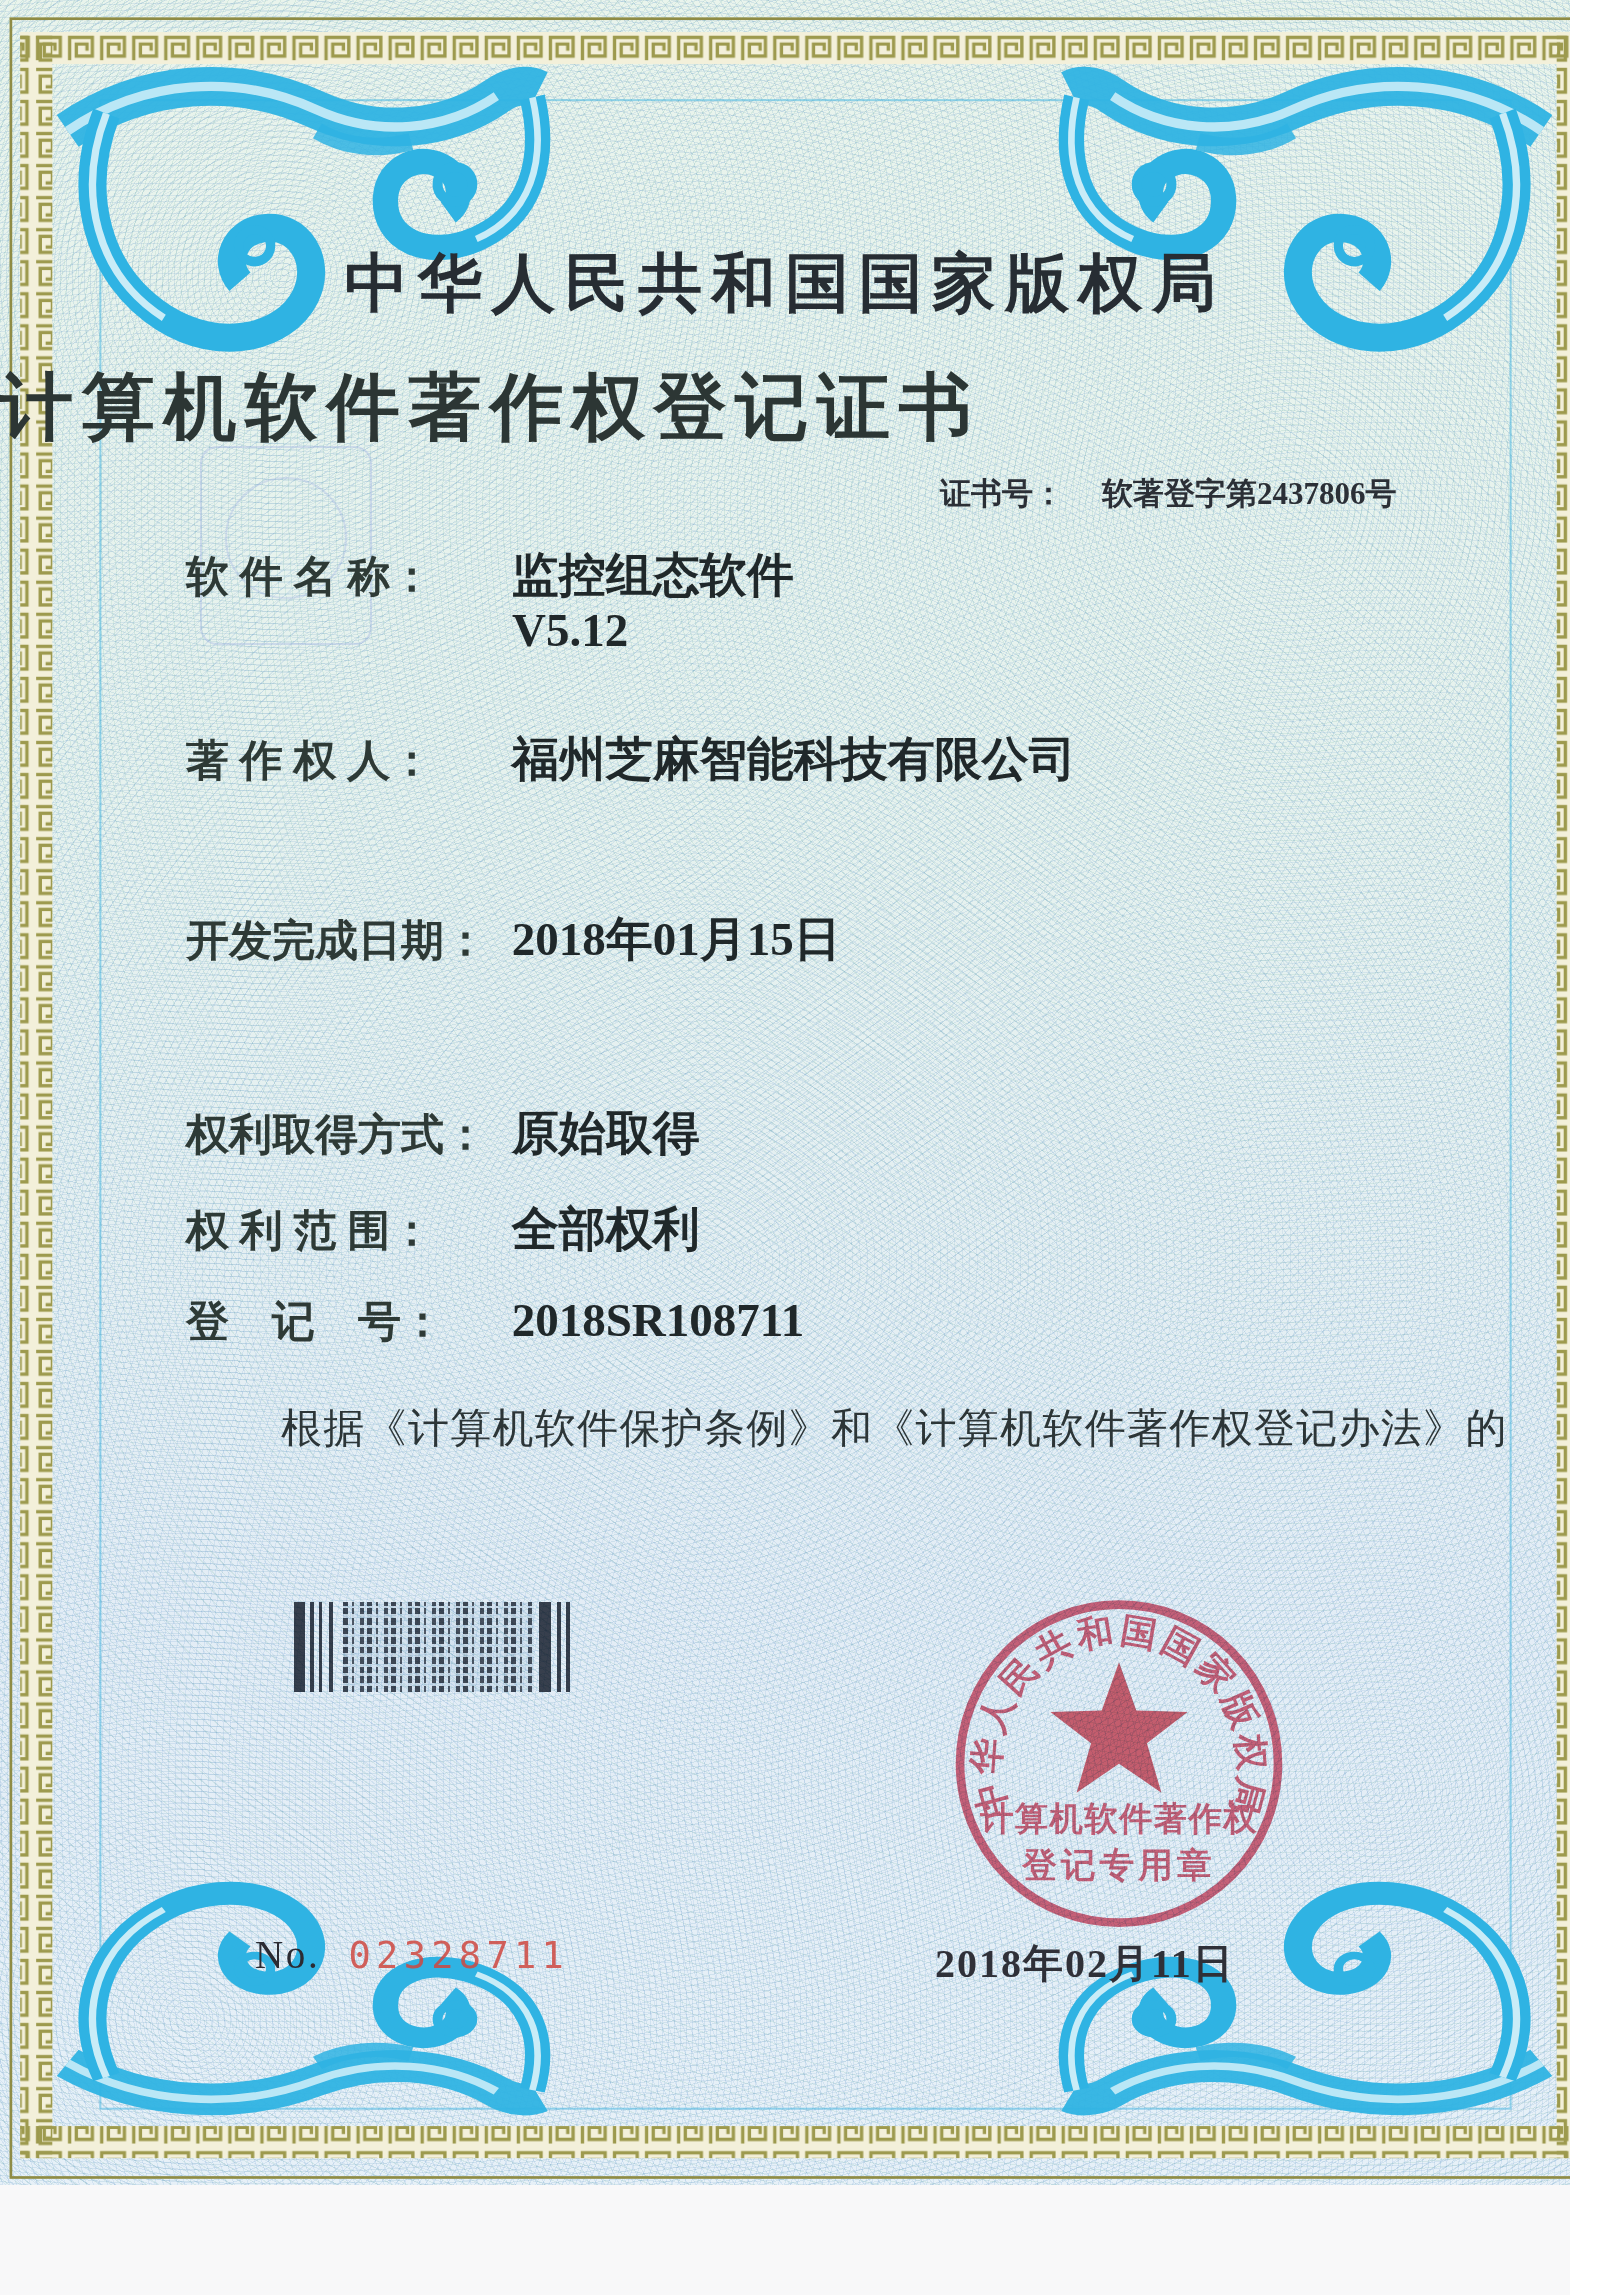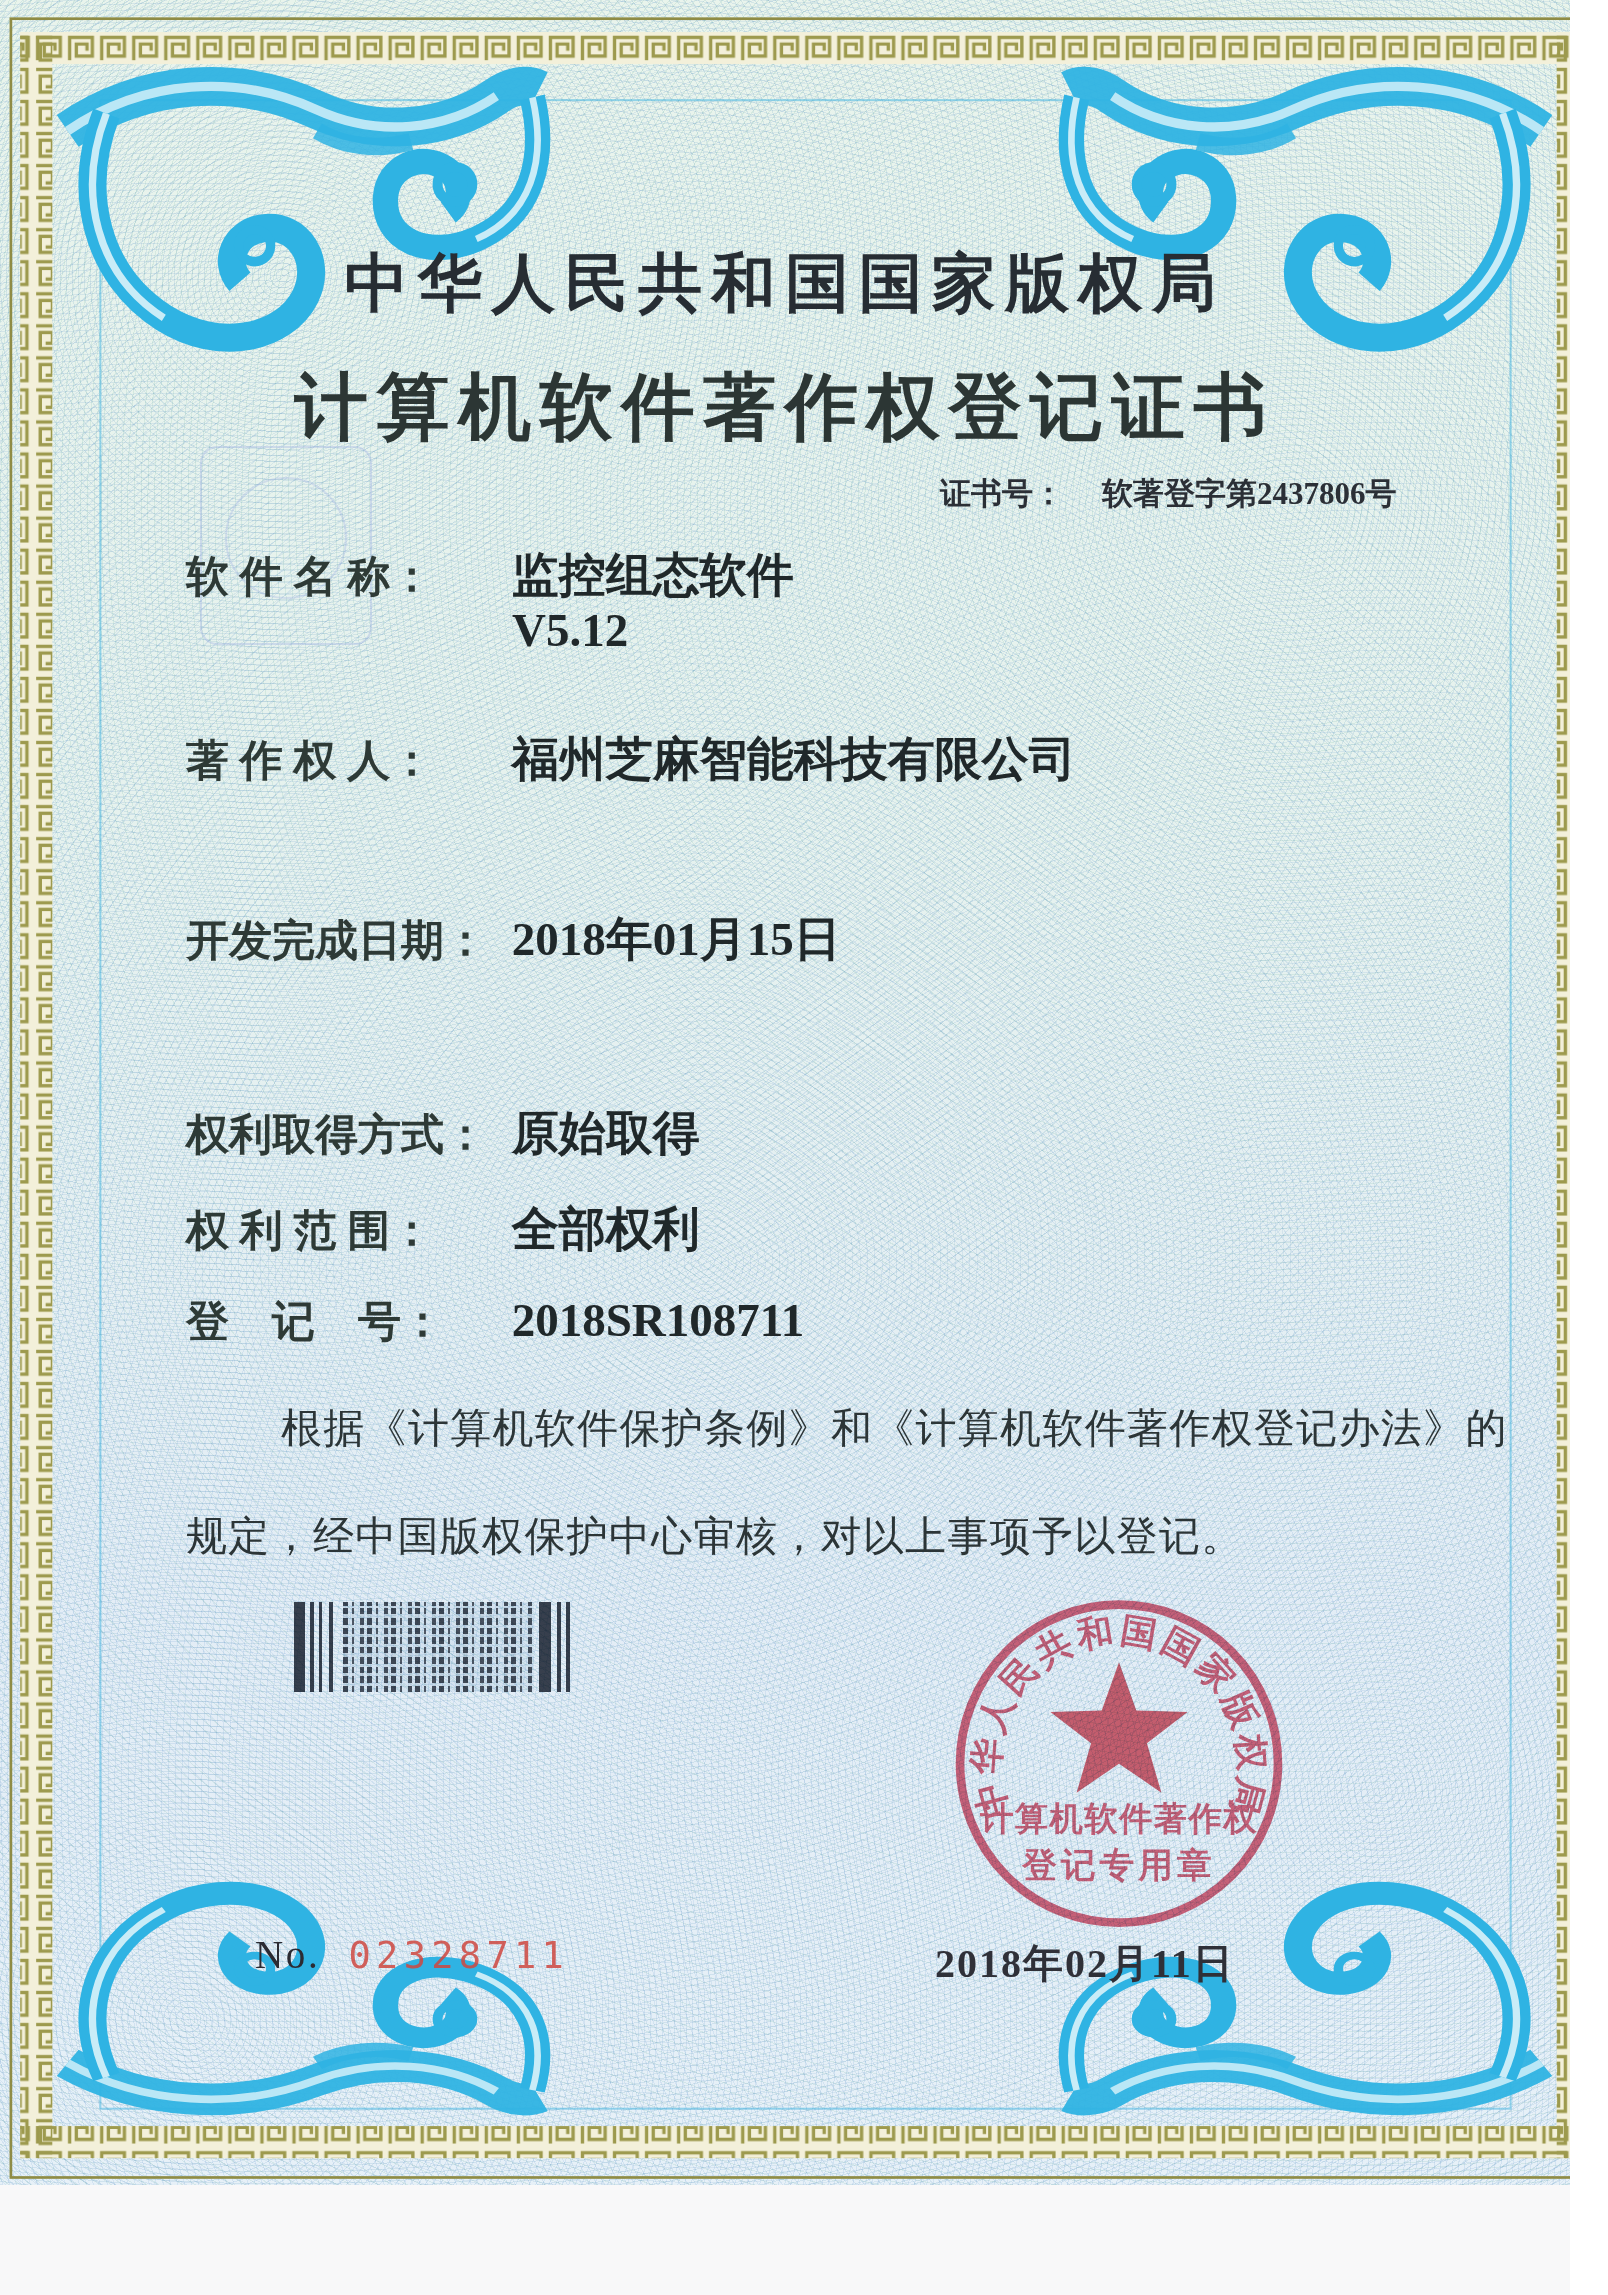--- a/index.html
+++ b/index.html
@@ -15,21 +15,21 @@
       repeating-radial-gradient(circle at 88% 78%, rgba(90,145,200,0.14) 0 1px, rgba(0,0,0,0) 1px 6.7px),
       linear-gradient(180deg,#e9f4ec 0%,#e6f2ee 35%,#e3edf6 70%,#e7f1f8 100%);
   }
   .frame-svg{position:absolute;left:0;top:0;}
   .seal-svg{position:absolute;left:932px;top:1582px;mix-blend-mode:multiply;}
   .watermark{position:absolute;left:200px;top:446px;width:168px;height:195px;
     border:2.7px solid rgba(160,178,226,0.38);border-radius:17.4px;}
   .watermark-circle{width:118px;height:118px;margin:29px auto 0 auto;border:2.7px solid rgba(160,178,226,0.34);border-radius:50%;}
   .authority-title{position:absolute;left:0;right:0;top:240px;text-align:center;
     font-size:64px;font-weight:bold;color:#272d33;letter-spacing:9.4px;white-space:nowrap;}
-  .cert-title{position:absolute;left:0;right:0;top:359px;text-align:center;
+  .cert-title{position:absolute;left:0;right:0;top:359px;text-align:left;
     font-size:73px;font-weight:bold;color:#2c3634;letter-spacing:8.7px;white-space:nowrap;}
   .cert-no{position:absolute;left:940px;top:473px;font-size:31px;font-weight:600;color:#2b2f36;white-space:nowrap;}
   .cert-no .cn-value{margin-left:38px;}
   .field-row{position:absolute;left:186px;white-space:nowrap;font-family:Liberation Serif, serif;}
   .f-label{display:inline-block;width:307px;font-size:43px;color:#2e3a36;font-weight:600;}
   .f-value{font-size:47px;color:#20282a;font-weight:600;margin-left:18.7px;}
   .f-value-line2{position:absolute;left:512px;top:603px;font-size:47px;color:#20282a;font-weight:600;}
   .statement-line{position:absolute;font-size:41px;color:#2c3537;letter-spacing:1.3px;white-space:nowrap;font-weight:500;}
   .statement-1{left:281px;top:1401px;}
   .statement-2{left:186px;top:1509px;}
@@ -135,21 +135,20 @@
 
     <div class="field-row" style="top:1198px">
       <span class="f-label">权 利 范 围：</span><span class="f-value">全部权利</span>
     </div>
 
     <div class="field-row" style="top:1293px">
       <span class="f-label">登　记　号：</span><span class="f-value">2018SR108711</span>
     </div>
 
     <div class="statement-line statement-1">根据《计算机软件保护条例》和《计算机软件著作权登记办法》的</div>
-    <div class="statement-line statement-2">规定，经中国版权保护中心审核，对以上事项予以登记。</div>
 
     <div class="barcode">
       <div class="bc-start"></div>
       <div class="bc-data"></div>
       <div class="bc-stop"></div>
     </div>
 
     <svg class="seal-svg" width="374" height="374" viewBox="0 0 560 560" xmlns="http://www.w3.org/2000/svg">
       <defs>
         <path id="ringPath" d="M116.9,348.1 A180,180 0 1 1 443.1,348.1" fill="none"></path>

